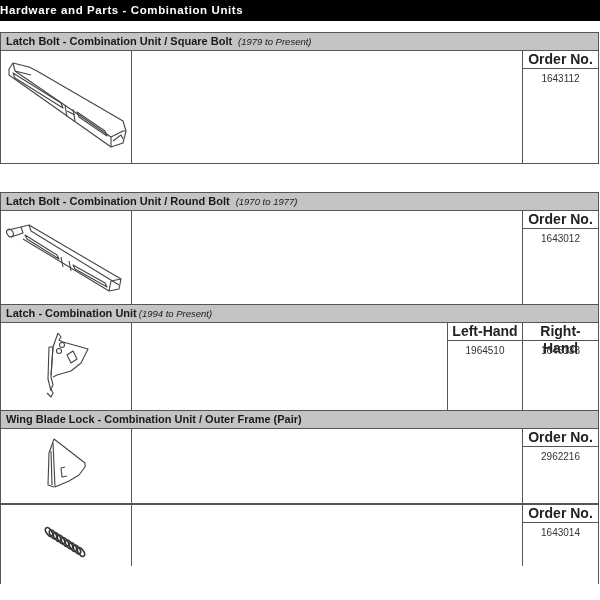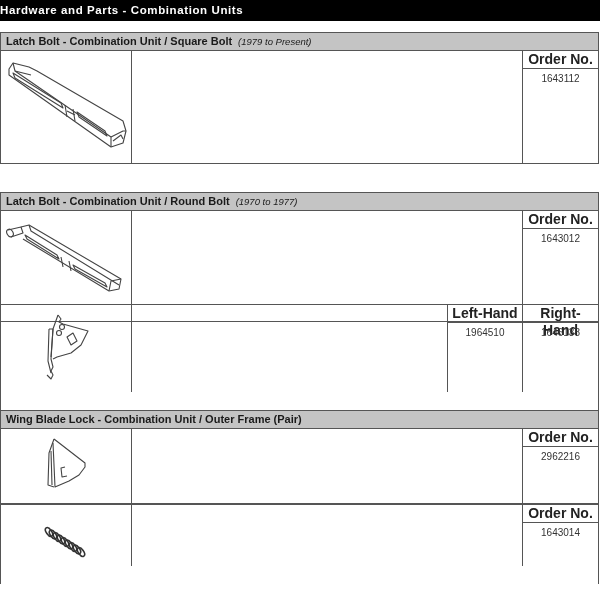--- a/index.html
+++ b/index.html
@@ -101,20 +101,23 @@
     </div>
     <div class="desc-cell"></div>
     <div class="order-col last">
       <div class="order-head">Order No.</div>
       <div class="order-val">1643012</div>
     </div>
   </div>
 </div>
 
 <div class="section closed" style="top:304px; height:107px;">
+  <div class="section-title">
+    <span>Latch - Combination Unit</span><span class="note tight">(1994 to Present)</span>
+  </div>
   <div class="section-body" style="height:87px;">
     <div class="img-cell">
       <svg width="131" height="87" viewBox="0 0 131 87">
         <g fill="none" stroke="#444" stroke-width="1.1" stroke-linejoin="round">
           <path d="M57 10 L60 14 L58 17 L62 19 L87 26 L80 40 L70 48 L56 52 L52 54"></path>
           <path d="M57 10 L52 24 L50 52"></path>
           <path d="M48 24 L52 24 L50 54 L52 62 L50 66 L52 70 L50 74 L46 70"></path>
           <path d="M48 24 L47 56 L50 68"></path>
           <circle cx="61" cy="22" r="2.5"></circle>
           <circle cx="58" cy="28" r="2.5"></circle>

